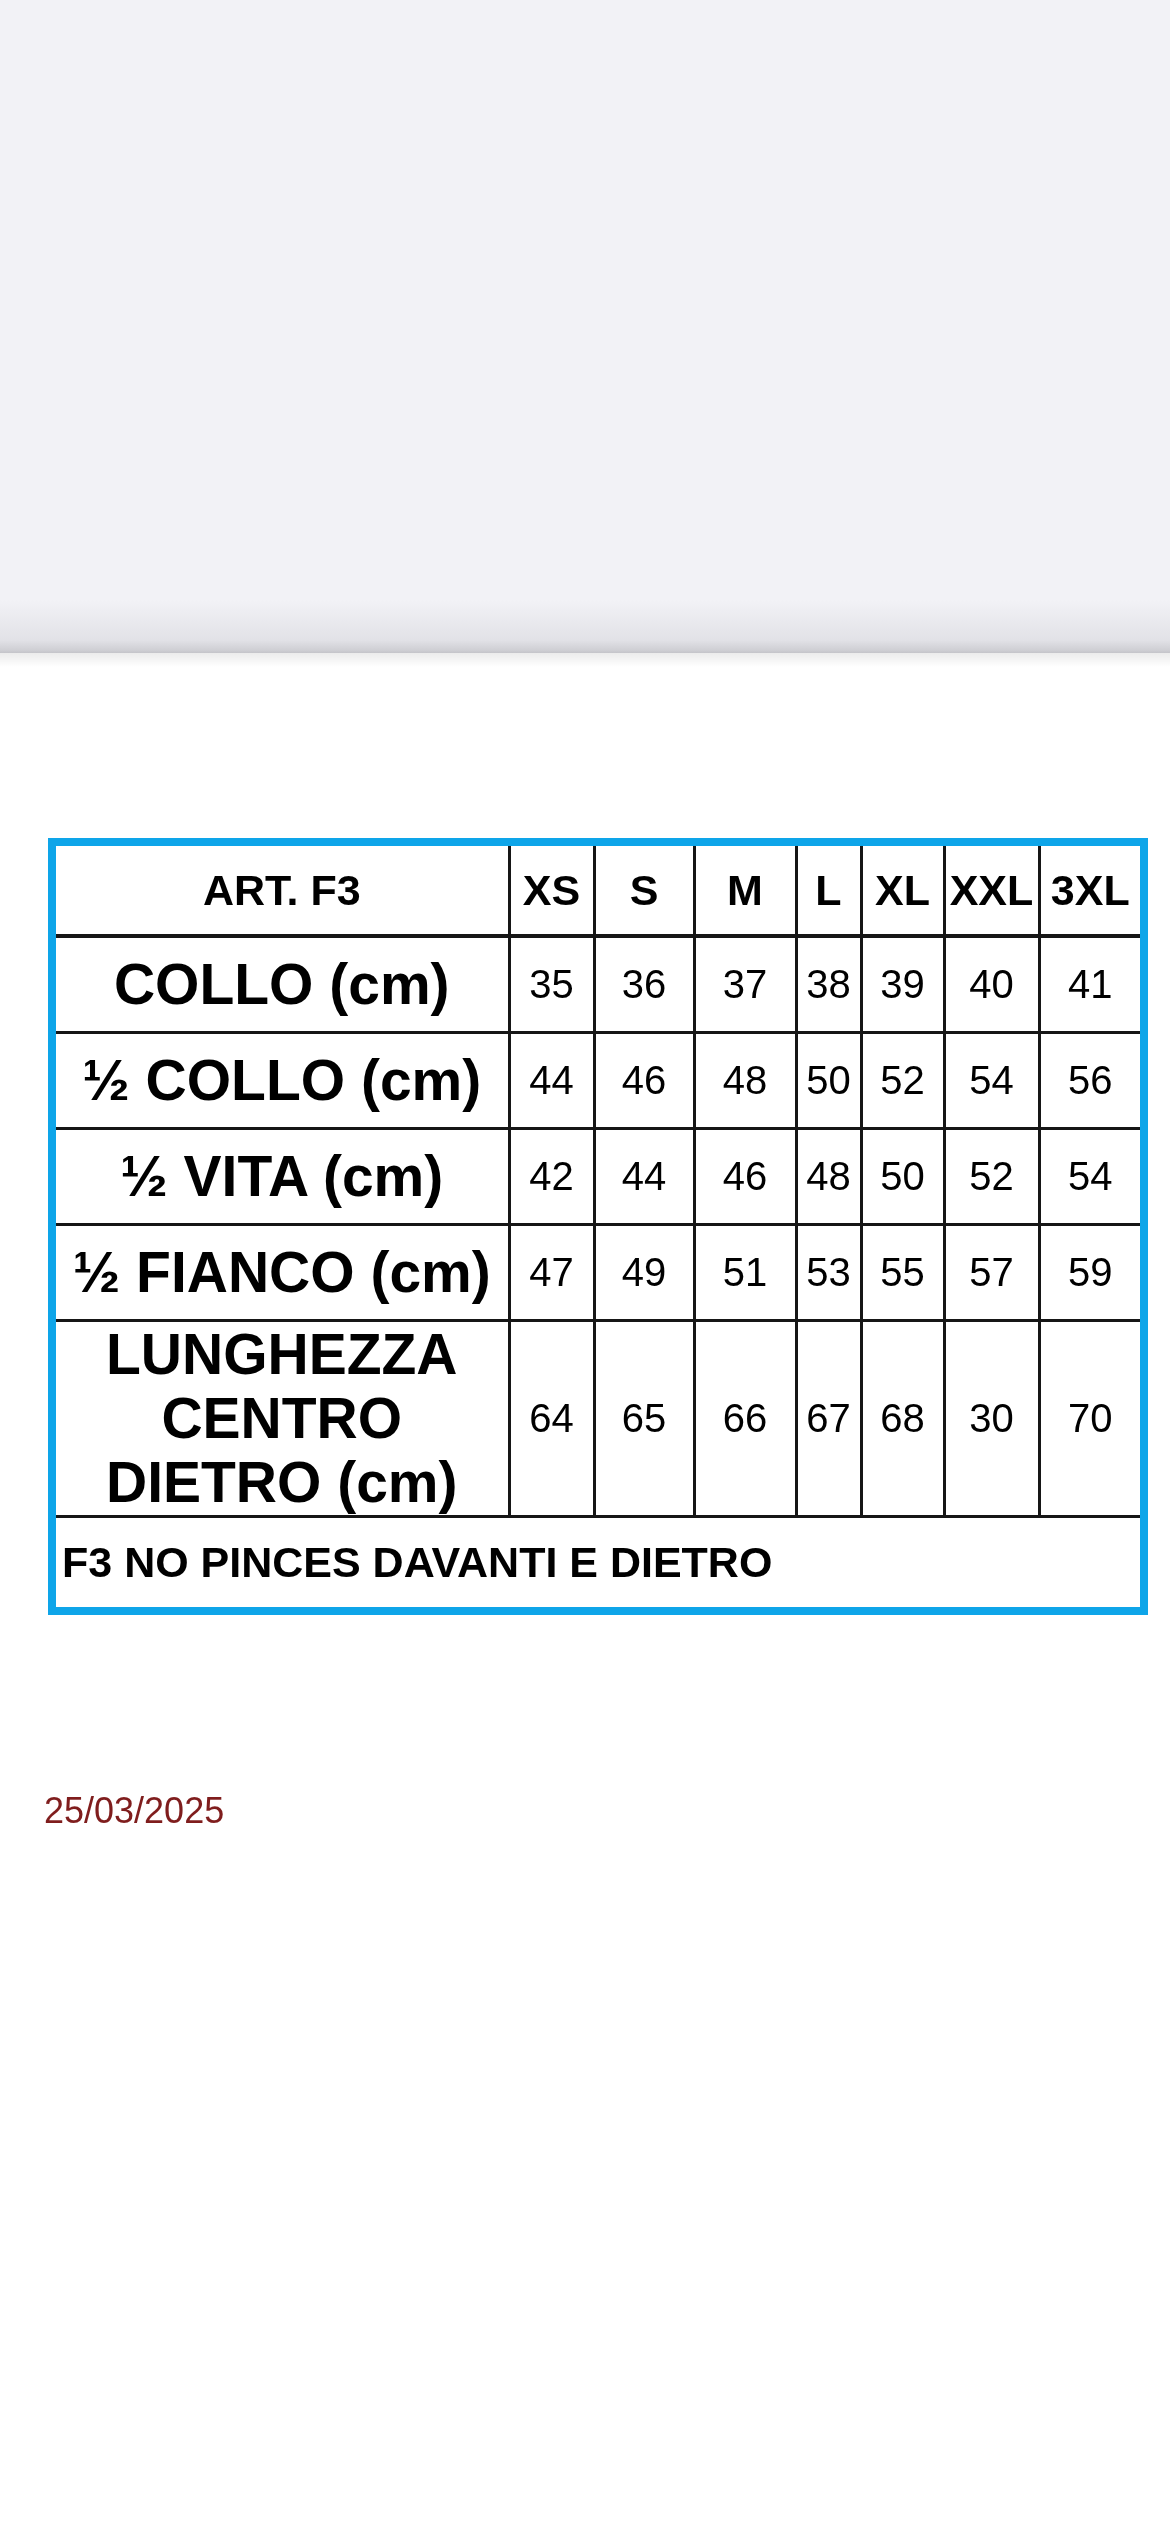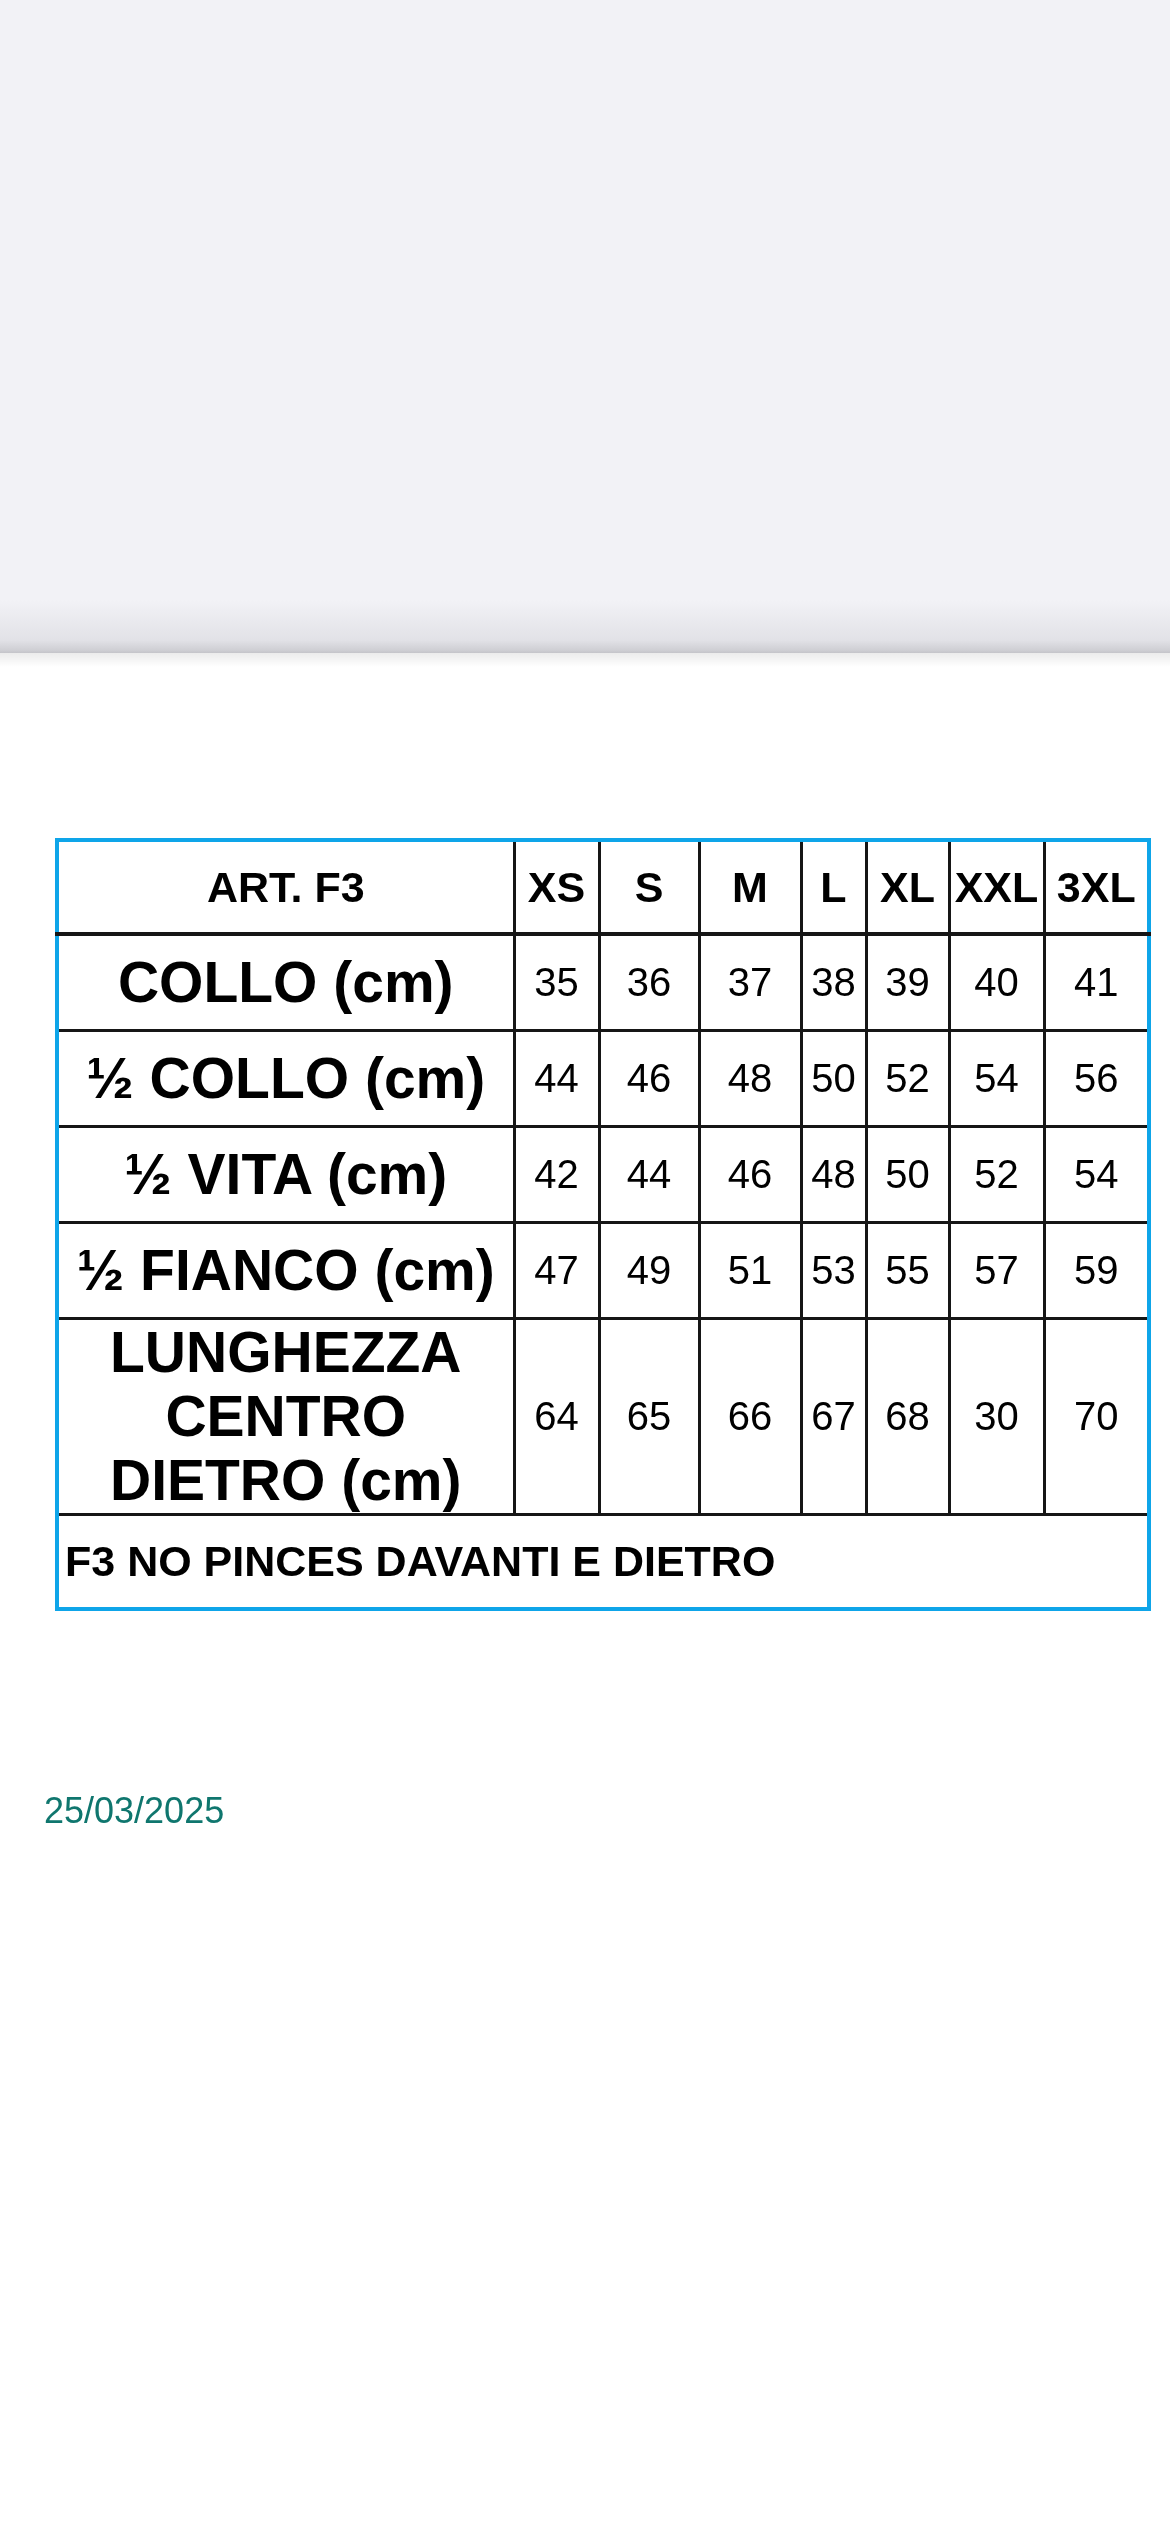--- a/index.html
+++ b/index.html
@@ -37,26 +37,26 @@
     top: 653px;
     left: 0;
     width: 1170px;
     height: 14px;
     background: linear-gradient(to bottom, rgba(0,0,0,0.08), rgba(0,0,0,0));
   }
 
   
   table.size-table {
     position: absolute;
-    left: 55px;
+    left: 48px;
     top: 838px;
     width: 1092px;
     border-collapse: collapse;
     table-layout: fixed;
-    border: 4px solid #0ea5e9;
+    border: 8px solid #0ea5e9;
   }
   table.size-table th,
   table.size-table td {
     border: 3px solid #161616;
     text-align: center;
     vertical-align: middle;
     overflow: hidden;
     padding: 0;
   }
   table.size-table thead tr {
@@ -90,21 +90,21 @@
     padding-left: 6px;
   }
 
   
   .date-block {
     position: absolute;
     left: 44px;
     top: 1788px;
     font-size: 36px;
     font-weight: 400;
-    color: #0f766e;
+    color: #7f1d1d;
     line-height: 45px;
   }
 </style>
 </head>
 <body>
 
 <div class="gray-top"></div>
 <div class="gray-top-shadow"></div>
 
 <table class="size-table">

